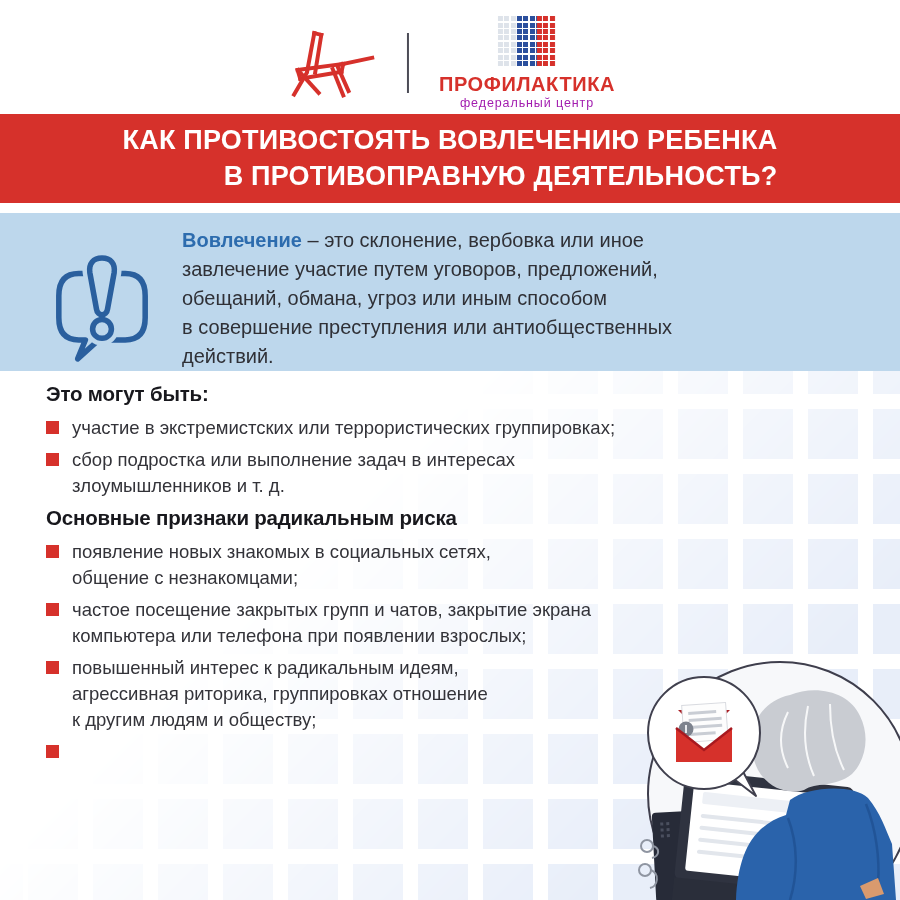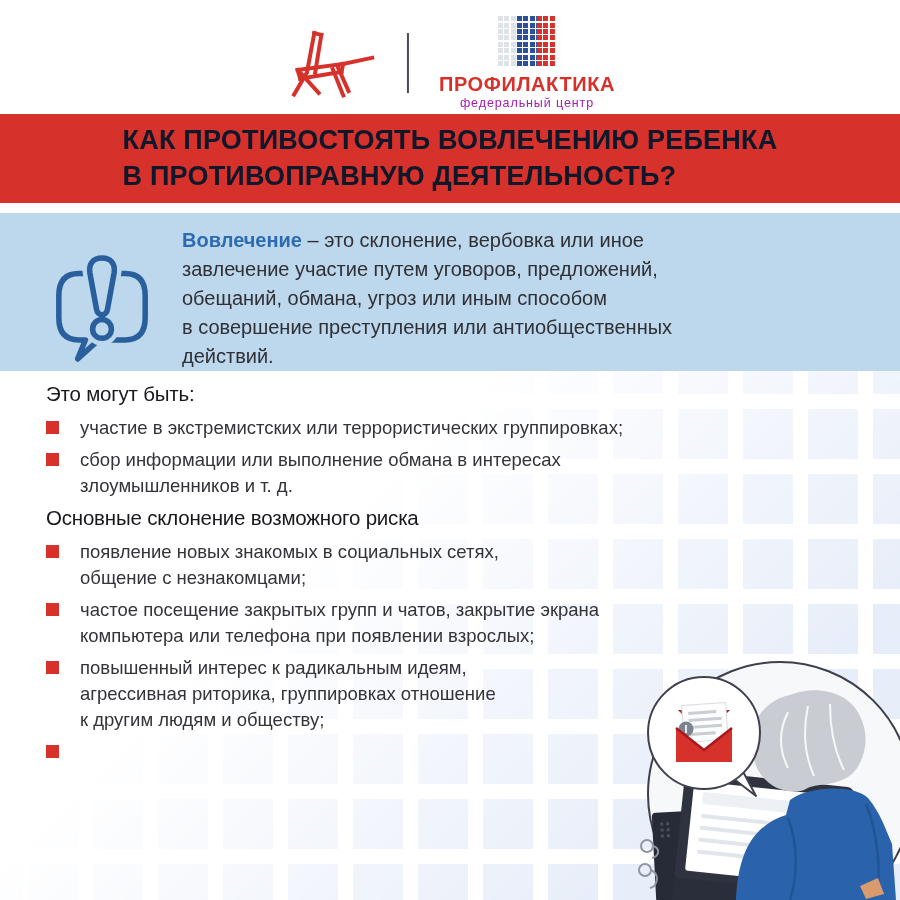--- a/index.html
+++ b/index.html
@@ -24,46 +24,46 @@
       repeating-linear-gradient(0deg, #2b4f9d 0 5px, #fff 5px 6.4px); }
   .strip.red { background-image:
       repeating-linear-gradient(90deg, transparent 0 5px, #fff 5px 6.4px),
       repeating-linear-gradient(0deg, #d6312b 0 5px, #fff 5px 6.4px); }
   .brand-title { margin-top:7px; font-size:20px; font-weight:bold; color:#d6312b; letter-spacing:0.6px; }
   .brand-subtitle { font-size:12.5px; color:#a21caf; letter-spacing:0.9px; }
 
   
   .banner { position:absolute; top:114px; left:0; width:900px; height:89px; background:#d6312b;
             display:flex; align-items:center; justify-content:center; }
-  .banner-title { color:#0f172a; font-weight:bold; font-size:27px; line-height:1.32;
-                  text-align:left; white-space:pre-line; letter-spacing:0.2px; }
+  .banner-title { color:#ffffff; font-weight:bold; font-size:27px; line-height:1.32;
+                  text-align:right; white-space:pre-line; letter-spacing:0.2px; }
 
   
   .infobox { position:absolute; top:213px; left:0; width:900px; height:158px; background:#bdd7ec;
              display:flex; align-items:flex-end; padding-left:38px; }
   .infobox-icon { flex:0 0 128px; margin-right:16px; display:flex; justify-content:center; }
   .def { font-size:20px; line-height:29px; color:#2f3036; }
   .def strong { color:#2d6cae; }
   .def-lines { display:block; white-space:pre-line; }
 
   
   .content { position:absolute; top:371px; left:0; width:900px; height:529px; background:#fff; }
   .pattern { position:absolute; inset:0; z-index:0;
     background-image:
       repeating-linear-gradient(0deg, transparent 0 50px, #ffffff 50px 65px),
       repeating-linear-gradient(90deg, #e8eef9 0 50px, #ffffff 50px 65px);
     background-position: 28px 14px;
     -webkit-mask-image: linear-gradient(315deg, #000 22%, rgba(0,0,0,0) 66%);
             mask-image: linear-gradient(315deg, #000 22%, rgba(0,0,0,0) 66%);
   }
   .text-col { position:relative; z-index:2; padding:10px 30px 0 46px; }
-  .sec-heading { font-size:20.5px; font-weight:normal; color:#18181d; line-height:26px;
+  .sec-heading { font-size:20.5px; font-weight:bold; color:#18181d; line-height:26px;
                  margin-bottom:8px; letter-spacing:-0.2px; }
   ul.blist { list-style:none; margin-bottom:6px; }
-  ul.blist li { display:flex; gap:21px; margin-bottom:6px; }
+  ul.blist li { display:flex; gap:13px; margin-bottom:6px; }
   .bullet { flex:0 0 13px; width:13px; height:13px; background:#d6312b; margin-top:6px; }
   .li-text { font-size:18.5px; line-height:26px; color:#333339; white-space:pre-line; }
 
   .illustration { position:absolute; right:0; bottom:0; width:262px; height:258px; z-index:1; }
   .illustration svg { display:block; }
 </style>
 </head>
 <body>
 
 <div class="page">
@@ -129,26 +129,26 @@
 
     <div class="text-col">
       <div class="sec-heading">Это могут быть:</div>
       <ul class="blist list-1">
         <li>
           <span class="bullet"></span>
           <span class="li-text">участие в экстремистских или террористических группировках;</span>
           </li>
         <li>
           <span class="bullet"></span>
-          <span class="li-text">сбор информации или выполнение обмана в интересах
+          <span class="li-text">сбор подростка или выполнение задач в интересах
 злоумышленников и т. д.</span>
           </li>
       </ul>
 
-      <div class="sec-heading">Основные склонение возможного риска</div>
+      <div class="sec-heading">Основные признаки радикальным риска</div>
       <ul class="blist list-2">
         <li>
           <span class="bullet"></span>
           <span class="li-text">появление новых знакомых в социальных сетях,
 общение с незнакомцами;</span>
           </li>
         <li>
           <span class="bullet"></span>
           <span class="li-text">частое посещение закрытых групп и чатов, закрытие экрана
 компьютера или телефона при появлении взрослых;</span>

